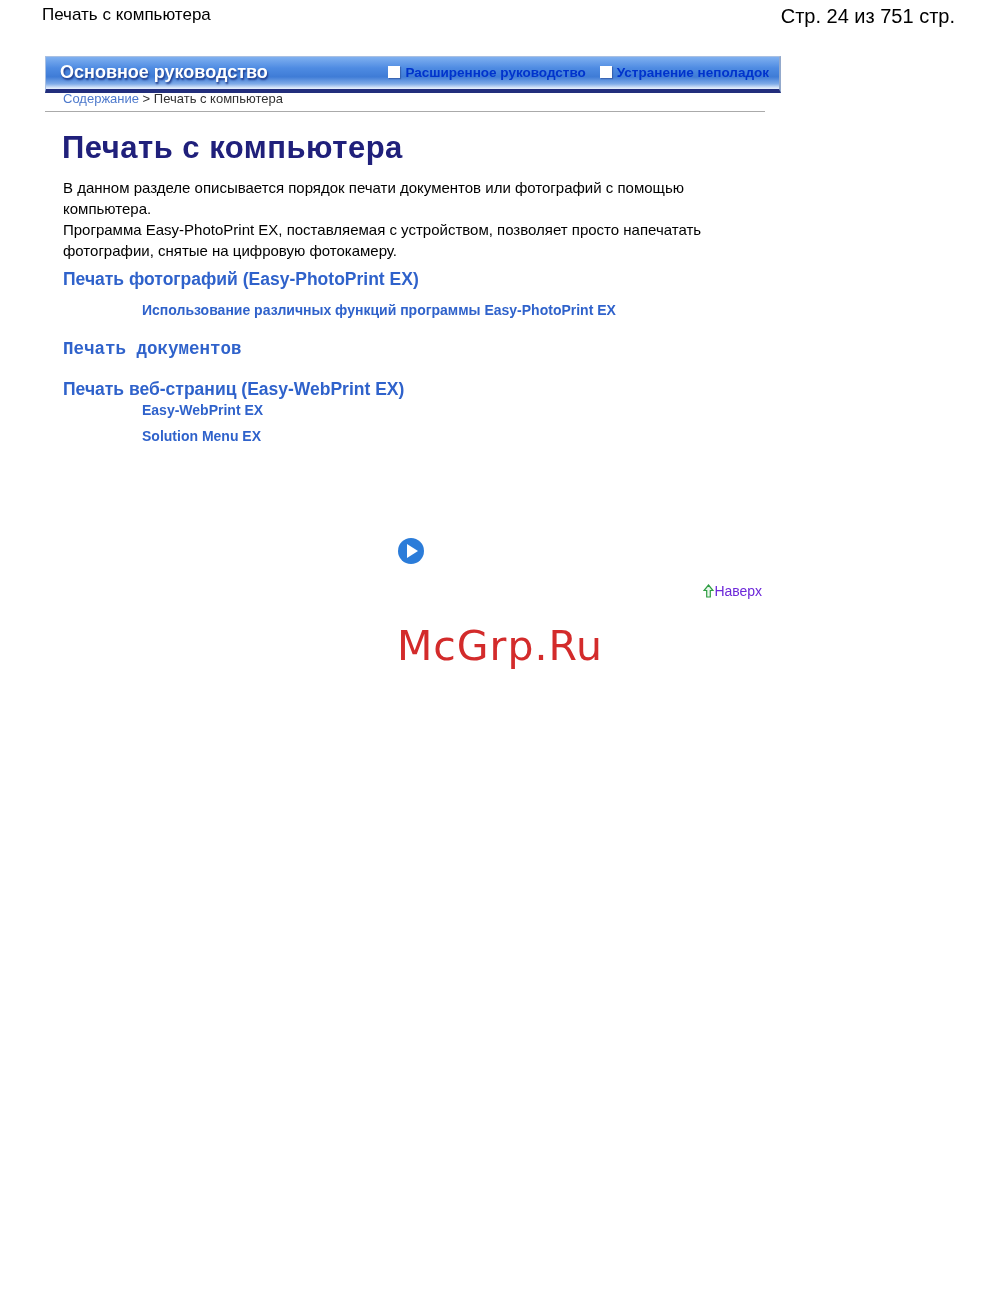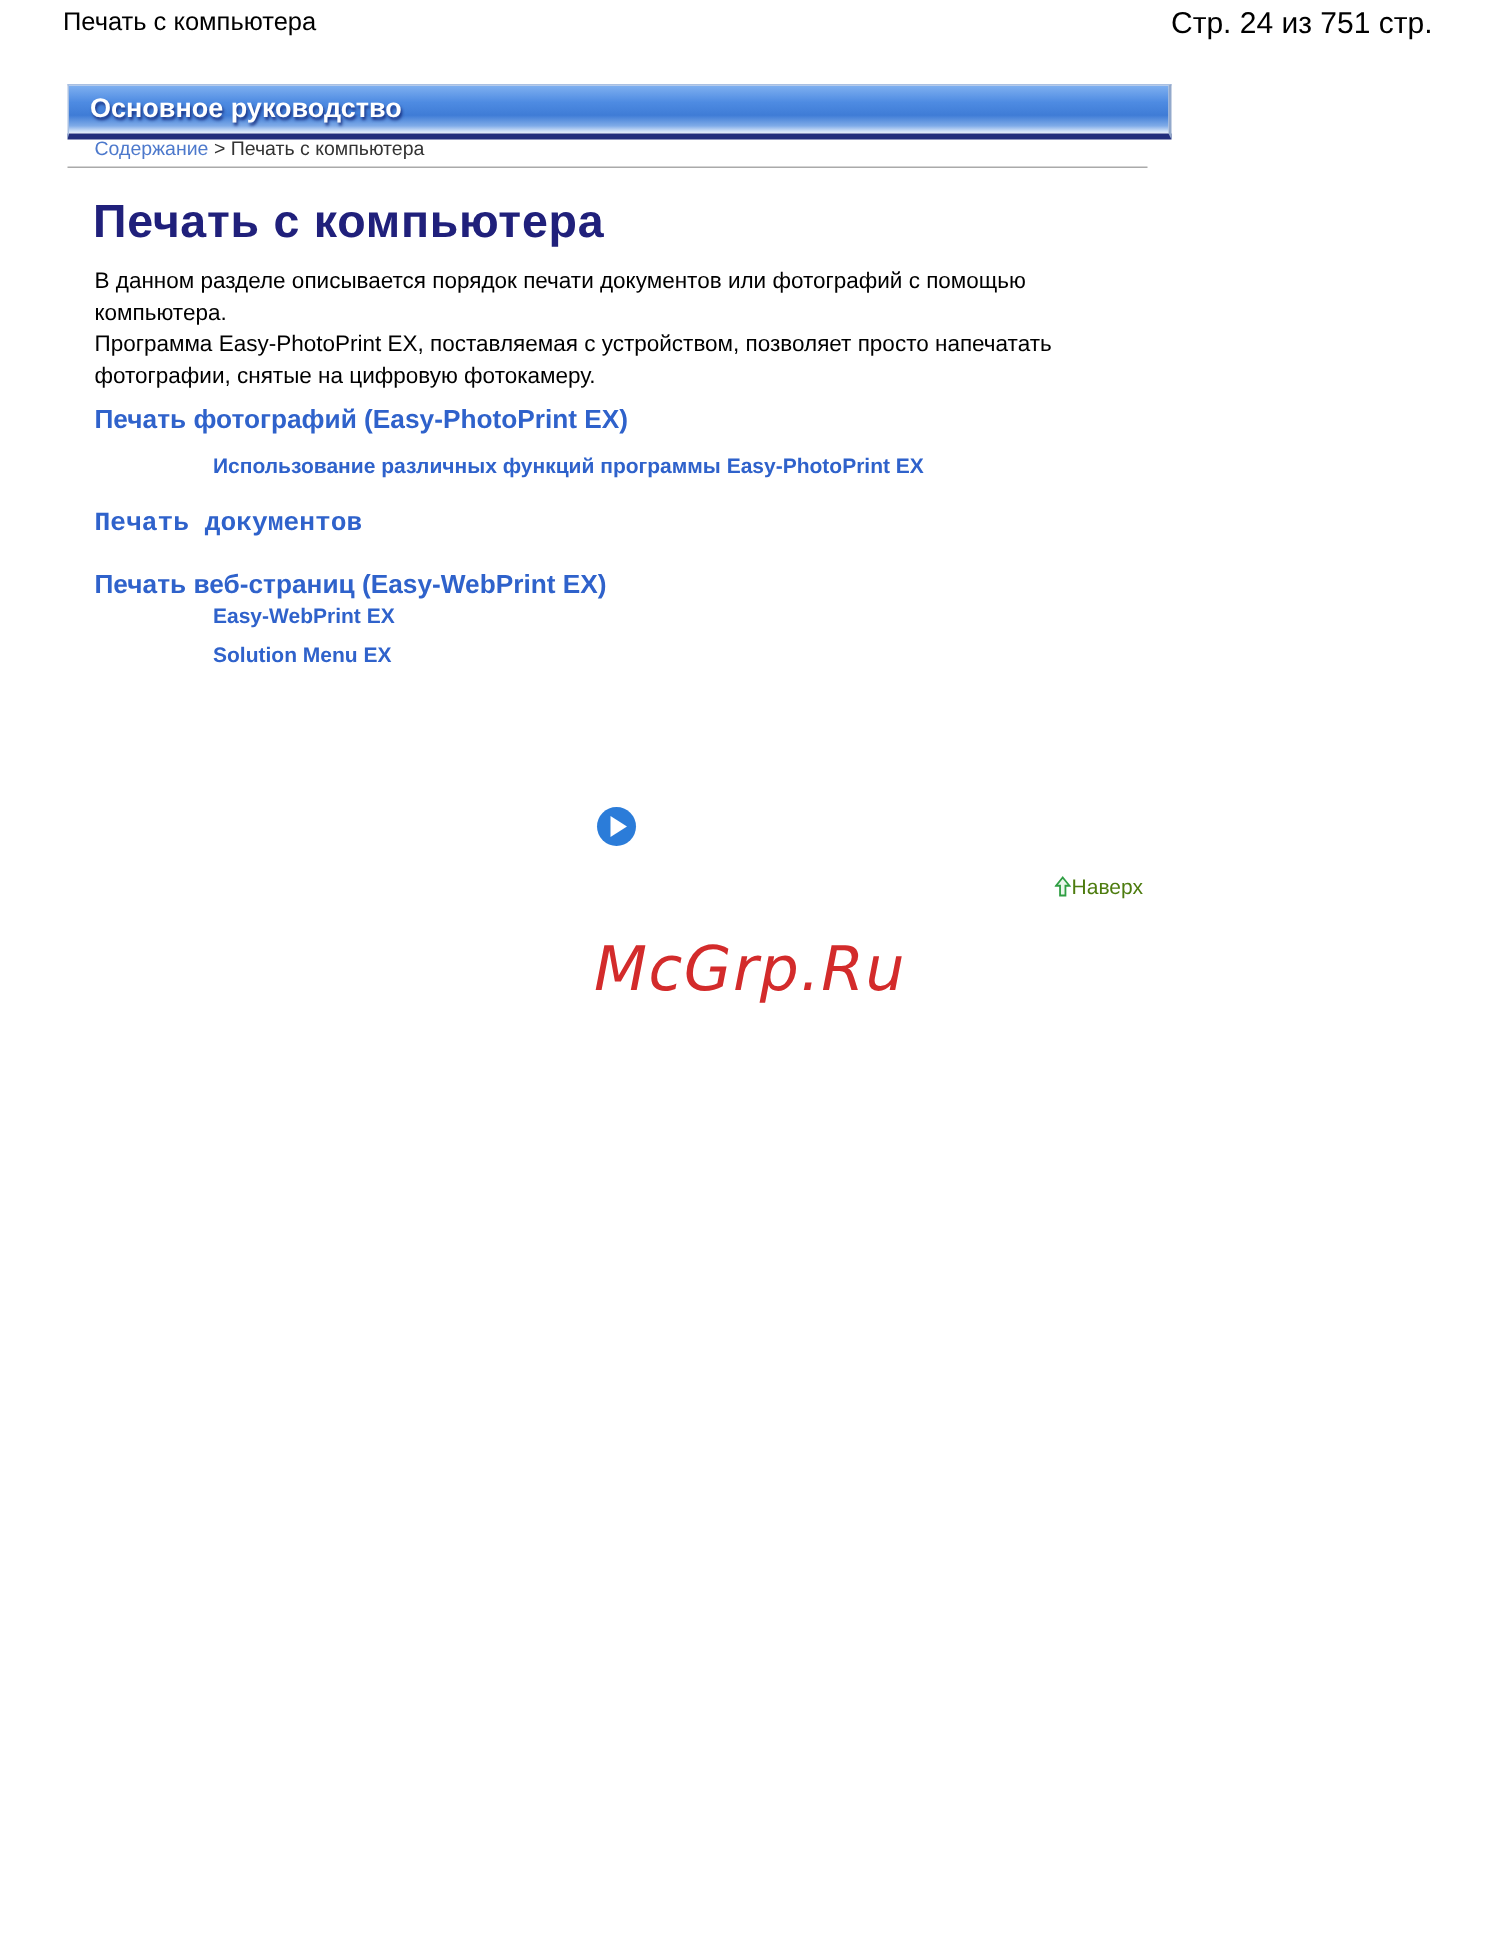--- a/index.html
+++ b/index.html
@@ -83,48 +83,57 @@
     width:0; height:0; margin-left:3px;
     border-top:7px solid transparent;
     border-bottom:7px solid transparent;
     border-left:11px solid #ffffff;
   }
 
   
   .top-link {
     position:absolute; top:583px; right:238px;
     display:flex; align-items:center; gap:0;
-    font-size:14px; color:#4d7c0f; text-decoration:none; cursor:pointer;text-align:right;
+    font-size:14px; color:#6d28d9; text-decoration:none; cursor:pointer;text-align:right;
   }
   .up-arrow { display:inline-block; }
 
   
   .watermark {
     position:absolute; top:622px; left:0; width:100%;
     text-align:center;
     font-family:"DejaVu Sans", sans-serif;
-    font-style:italic;
     font-size:41px;
     color:#d32b2b;
     letter-spacing:1px;
     cursor:default;
   }
 </style>
 </head>
 <body>
 
 <div class="page">
 
   <div class="doc-header">
     <span class="doc-title">Печать с компьютера</span>
     <span class="doc-pageinfo">Стр. 24 из 751 стр.</span>
   </div>
 
   <div class="navbar">
     <span class="navbar-main">Основное руководство</span>
+    <div class="navbar-tabs">
+      <span class="navbar-tab">
+        <span class="tab-marker"></span>
+        <span class="navbar-tab-label">Расширенное руководство</span>
+      </span>
+      <span class="navbar-tab">
+        <span class="tab-marker"></span>
+        <span class="navbar-tab-label">Устранение неполадок</span>
+      </span>
+    </div>
   </div>
 
   <div class="breadcrumb">
     <span class="crumb-link">Содержание</span><span> &gt; </span><span>Печать с компьютера</span>
   </div>
   <div class="breadcrumb-rule"></div>
 
   <h1 class="content-heading">Печать с компьютера</h1>
 
   <div class="content-body">

